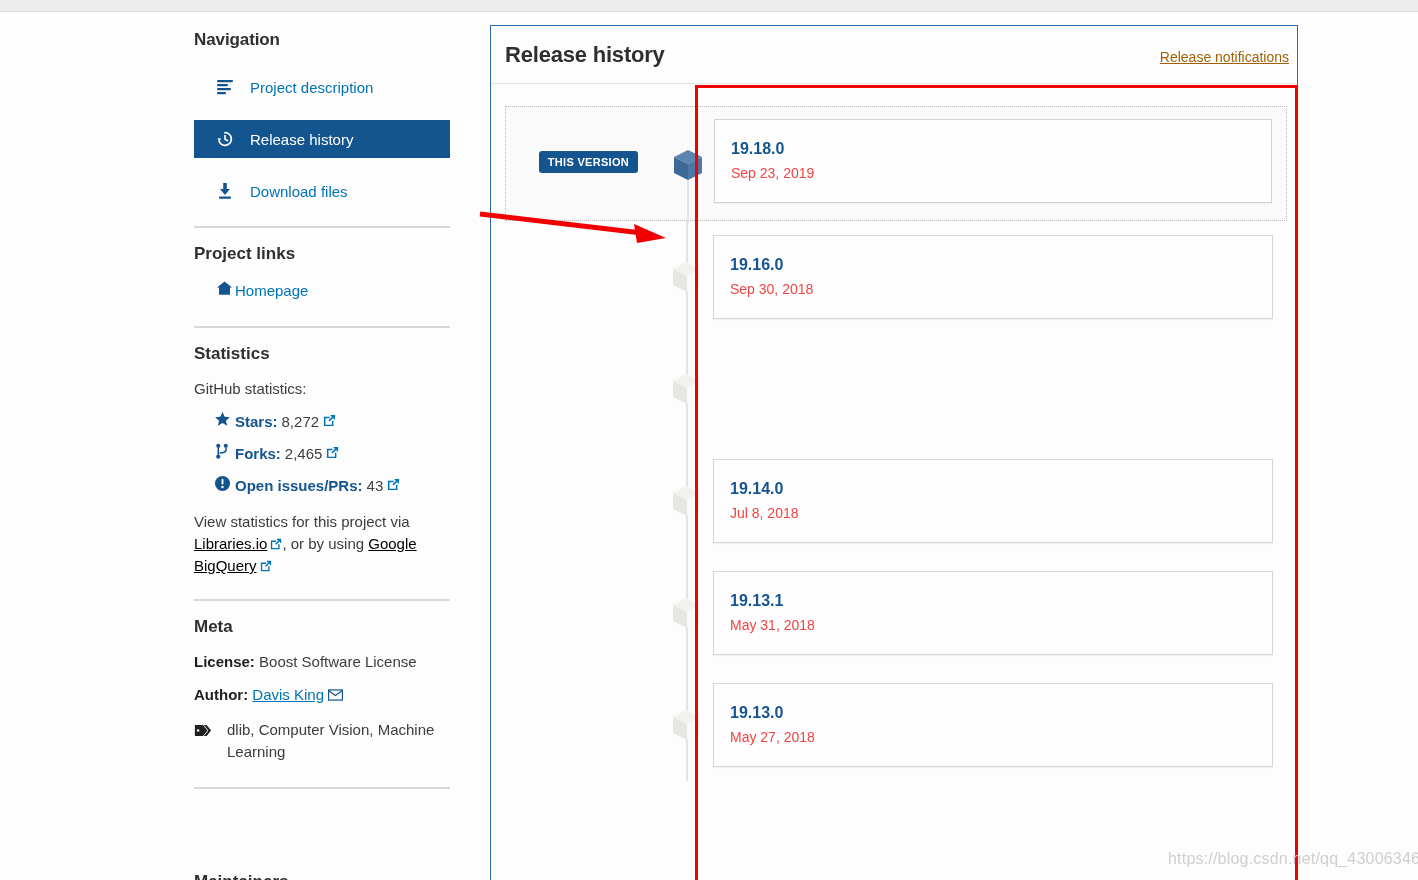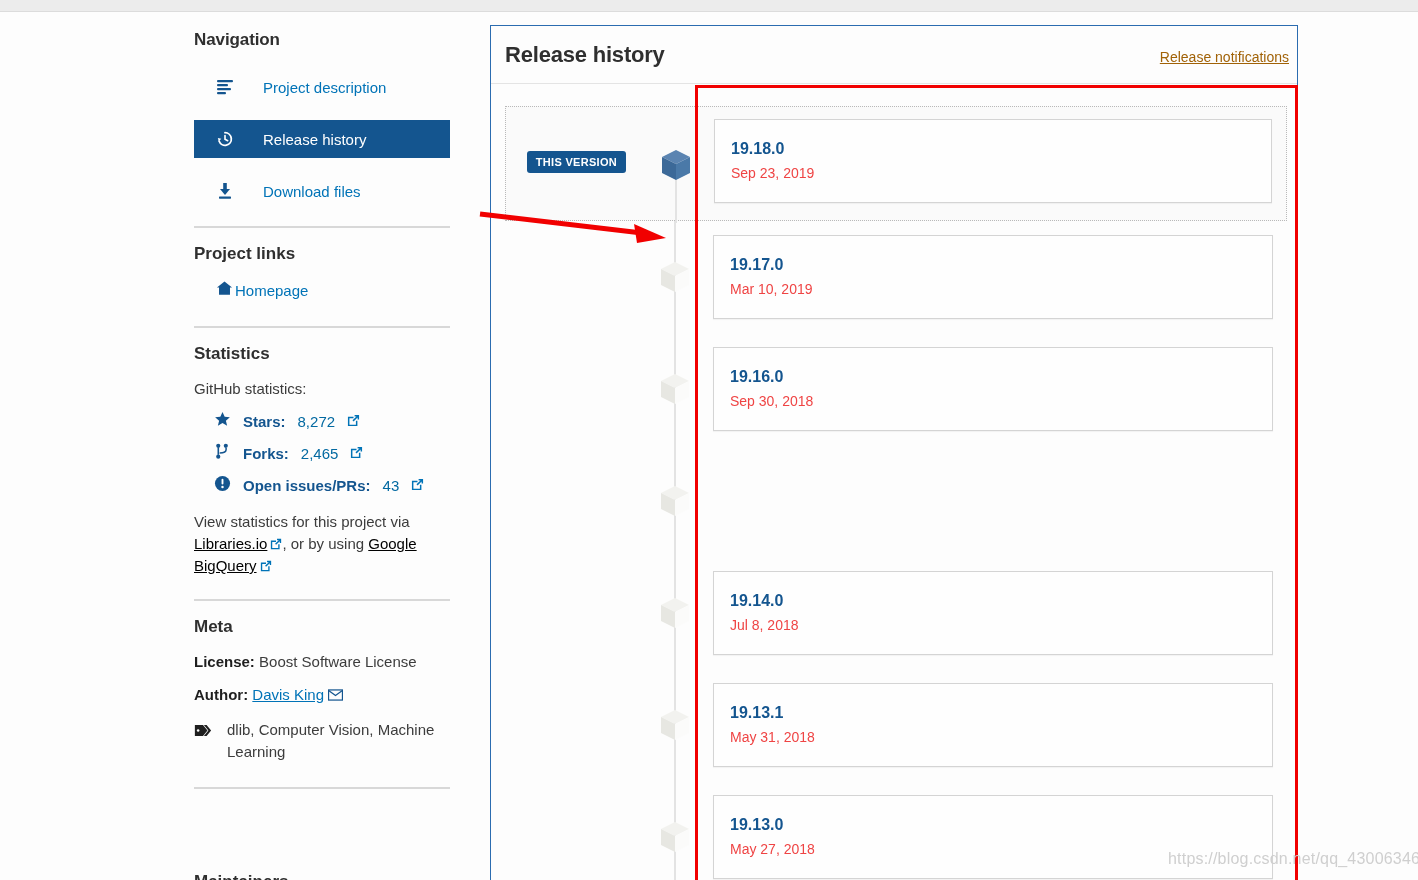--- a/index.html
+++ b/index.html
@@ -22,46 +22,46 @@
   #sidebar {
     position:absolute; left:194px; top:30px; width:256px;
   }
   .side-h {
     font-size:17px; font-weight:bold; color:#2f2f2f;
     letter-spacing:-0.1px;
   }
   .nav-list { margin-top:18px; }
   .nav-item {
     display:flex; align-items:center;
-    height:38px; padding-left:22px; gap:29px;
+    height:38px; padding-left:22px; gap:16px;
     font-size:15px; color:#0073b7; cursor:pointer;
     margin-bottom:14px;
   }
   .nav-item.active {
     background:#14558f; color:#ffffff; margin-left:0; width:256px;
     padding-left:22px;
   }
   .nav-item .ico { width:18px; height:18px; display:flex; align-items:center; justify-content:center; flex:0 0 18px;}
   .nav-item svg { display:block; }
   .divider {
     width:256px; height:2px; background:#d8d8d8; margin:16px 0;
   }
   .sect { margin-top:4px; }
   .sect-title { font-size:17px; font-weight:bold; color:#2f2f2f; margin-bottom:16px; }
   .link-row {
     display:flex; align-items:center; gap:2px; padding-left:22px;
     font-size:15px; color:#0073b7; margin-bottom:8px; cursor:pointer;
   }
   .plain { font-size:15px; color:#3c3c3c; margin-bottom:14px; }
   .stat-row {
-    display:flex; align-items:center; gap:12px; padding-left:20px;
+    display:flex; align-items:center; gap:4px; padding-left:20px;
     margin-bottom:12px; font-size:15px; color:#2d64a8;
   }
   .stat-row b { color:#14558f; }
-  .stat-row .num { color:#0369a1; }
+  .stat-row .num { color:#404040; }
   .ext { color:#0073b7; }
   .para { font-size:15px; line-height:22px; color:#3c3c3c; }
   .para a { color:#000000; text-decoration:underline; }
   .meta-row { font-size:15px; color:#3c3c3c; margin-bottom:16px; }
   .meta-row b { color:#1f1f1f; }
   .meta-row a { color:#0073b7; text-decoration:underline; }
   .tags-row { font-size:15px; line-height:22px; color:#3c3c3c; display:flex; gap:15px; }
 
   
   #main-panel {
@@ -79,21 +79,21 @@
     position:absolute; right:8px; top:23px;
     font-size:14px; color:#a16207; text-decoration:underline; cursor:pointer;
   }
 
   
   #timeline { position:absolute; left:14px; top:80px; width:782px; }
   .rel-row { position:relative; height:112px; }
   .rel-row.current {
     border:1px dotted #b9b9b9; background:#fafafa; height:115px;
   }
-  .left-col { position:absolute; left:0; top:0; width:192px; height:100%; }
+  .left-col { position:absolute; left:12px; top:0; width:192px; height:100%; }
   .badge {
     position:absolute; right:72px; top:44px;
     background:#14558f; color:#fff; font-size:11px; font-weight:bold;
     padding:5px 9px; border-radius:3px; letter-spacing:0.3px;
     white-space:nowrap;
   }
   .cube { position:absolute; left:152px; top:40px; width:36px; height:36px; }
   .vline {
     position:absolute; left:169px; top:0; width:2px; height:112px;
     background:#e3e3e3;
@@ -319,36 +319,20 @@
             <path d="M32 10 L18 17 L18 33 L32 26 Z" fill="#4a79a8"></path>
           </svg>
         </div>
       </div>
       <div class="card">
         <div class="ver">19.18.0</div>
         <div class="date">Sep 23, 2019</div>
       </div>
     </div>
 
-    <div class="rel-row">
-      <div class="left-col">
-        <div class="vline"></div>
-        <div class="cube" style="top:38px;">
-          <svg width="36" height="36" viewBox="0 0 36 36">
-            <path d="M18 3 L32 10 L18 17 L4 10 Z" fill="#f2f2ef"></path>
-            <path d="M4 10 L18 17 L18 33 L4 26 Z" fill="#e7e7e2"></path>
-            <path d="M32 10 L18 17 L18 33 L32 26 Z" fill="#fbfbfa"></path>
-          </svg>
-        </div>
-      </div>
-      <div class="card">
-        <div class="ver">19.17.0</div>
-        <div class="date">Mar 10, 2019</div>
-      </div>
-    </div>
 
     <div class="rel-row">
       <div class="left-col">
         <div class="vline"></div>
         <div class="cube" style="top:38px;">
           <svg width="36" height="36" viewBox="0 0 36 36">
             <path d="M18 3 L32 10 L18 17 L4 10 Z" fill="#f2f2ef"></path>
             <path d="M4 10 L18 17 L18 33 L4 26 Z" fill="#e7e7e2"></path>
             <path d="M32 10 L18 17 L18 33 L32 26 Z" fill="#fbfbfa"></path>
           </svg>

